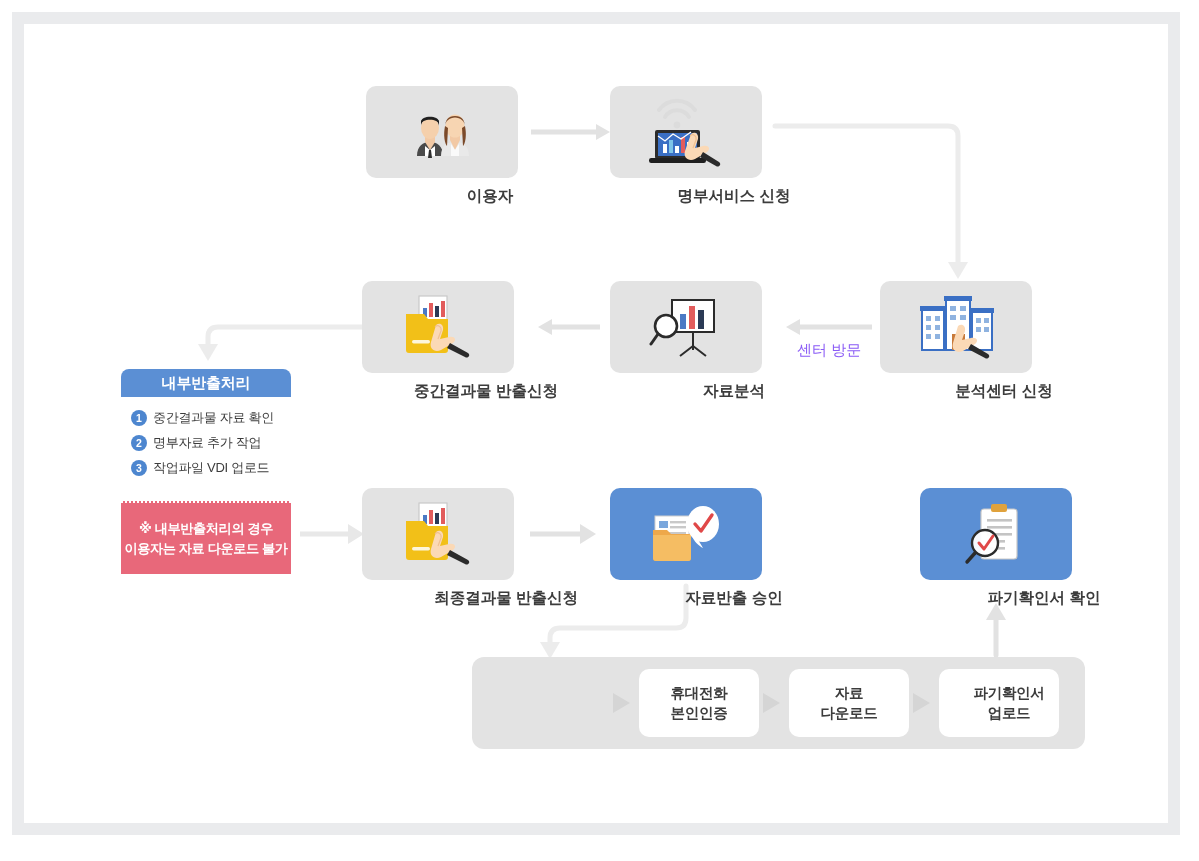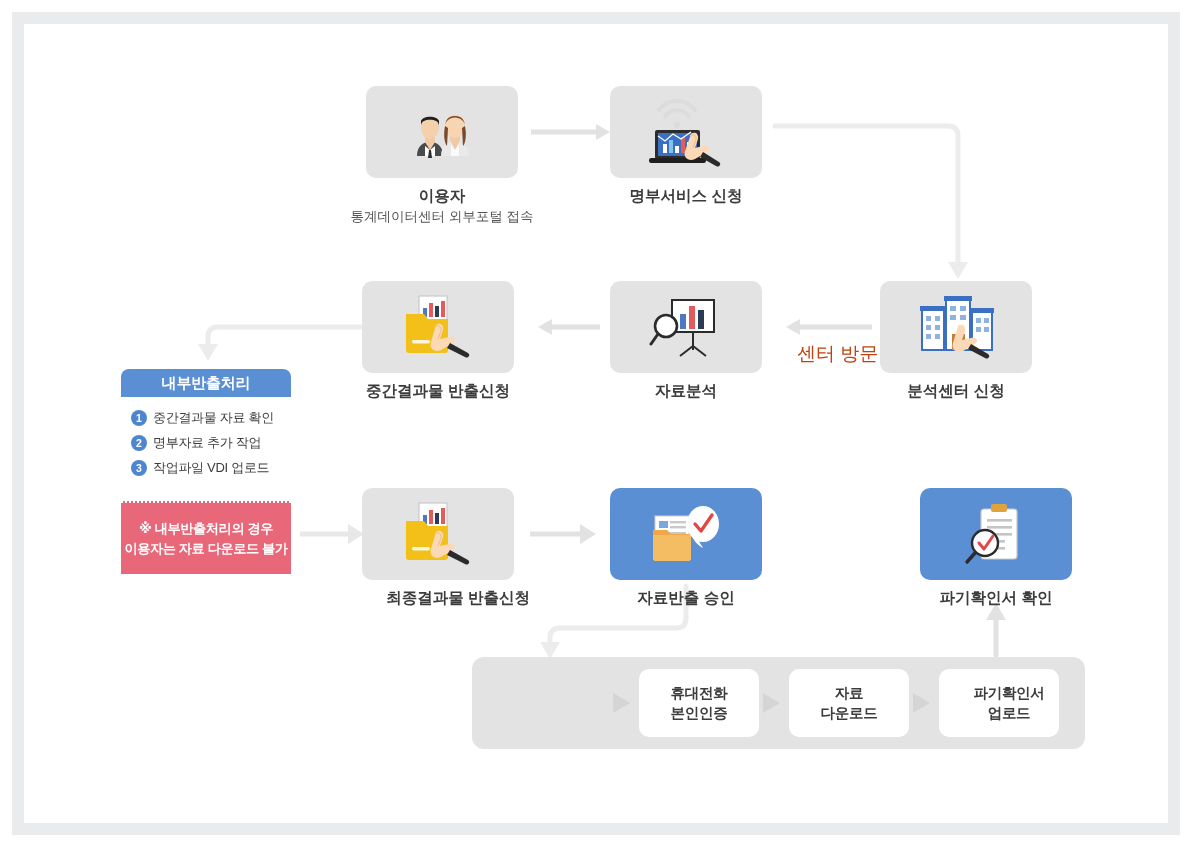--- a/index.html
+++ b/index.html
@@ -40,20 +40,21 @@
   .node.gray  { background: #e3e3e3; }
   .node.blue  { background: #5b8fd4; }
   .node-label {
     position: absolute;
     text-align: center;
     font-size: 15.5px;
     font-weight: bold;
     color: #3c3c3c;
     line-height: 1.35;
     white-space: nowrap;
+    margin-left: 48px;
   }
   .node-sub {
     position: absolute;
     text-align: center;
     font-size: 13.5px;
     color: #555555;
     line-height: 1.4;
     white-space: nowrap;
     font-weight: normal;
   }
@@ -141,22 +142,22 @@
     justify-content: center;
     font-size: 14.5px;
     font-weight: bold;
     color: #3c3c3c;
     line-height: 1.4;
     white-space: nowrap;
     letter-spacing: -0.3px;
   }
   .edge-label {
     position: absolute;
-    font-size: 19px;
-    color: #c2410c;
+    font-size: 15px;
+    color: #8b5cf6;
     white-space: nowrap;
   }
   svg#wires { position: absolute; left: 0; top: 0; width: 1199px; height: 861px; pointer-events: none; }
 </style>
 </head>
 <body>
 
 <div id="root">
   <div id="frame"></div>
   <div id="frame-inner"></div>
@@ -231,21 +232,20 @@
       <path d="M34,52 C34,42 40,38 48,38 C56,38 62,42 62,52 z" fill="#e9e9e9"></path>
       <path d="M43,36 L48,46 L53,36 L53,30 L43,30 z" fill="#f2c9a5"></path>
       <ellipse cx="48" cy="22" rx="9.5" ry="11.5" fill="#f7d5b2"></ellipse>
       <path d="M38,24 C37,10 59,10 58,24 C58,16 55,12 48,12 C41,12 38,16 38,24 z" fill="#7b4a2a"></path>
       <path d="M38,22 C36,32 38,40 40,42 L41,24 z" fill="#7b4a2a"></path>
       <path d="M58,22 C60,32 58,40 56,42 L55,24 z" fill="#7b4a2a"></path>
       <path d="M44,40 L48,46 L52,40 L52,52 L44,52 z" fill="#fafafa"></path>
     </svg>
   </div>
   <div class="node-label" style="left:366px; top:186px; width:152px;">이용자</div>
-  <div class="node-sub" style="left:306px; top:208px; width:272px;">통계데이터센터 외부포털 접속</div>
 
   <div class="node gray" style="left:610px; top:86px; width:152px; height:92px;">
     <svg width="82" height="72" viewBox="0 0 82 72">
 
       <path d="M14,14 A22,22 0 0,1 50,14" fill="none" stroke="#dcdcdc" stroke-width="4" stroke-linecap="round"></path>
       <path d="M20,21 A14,14 0 0,1 44,21" fill="none" stroke="#dcdcdc" stroke-width="4" stroke-linecap="round"></path>
       <circle cx="32" cy="29" r="3.4" fill="#dcdcdc"></circle>
 
       <rect x="10" y="34" width="45" height="29" rx="2" fill="#2b2b2b"></rect>
       <rect x="13" y="37" width="39" height="23" fill="#3a6fc4"></rect>

